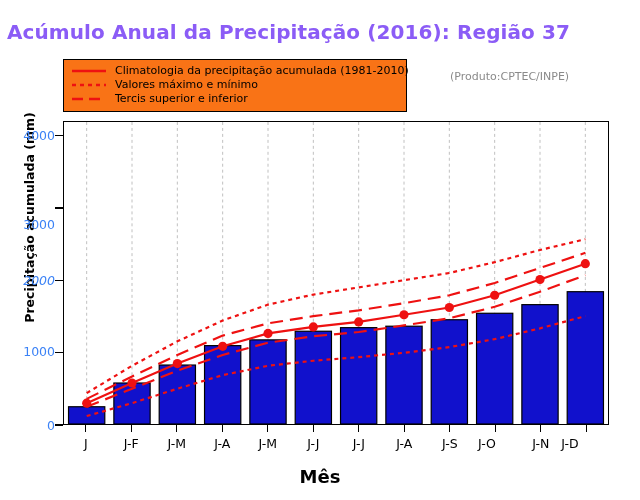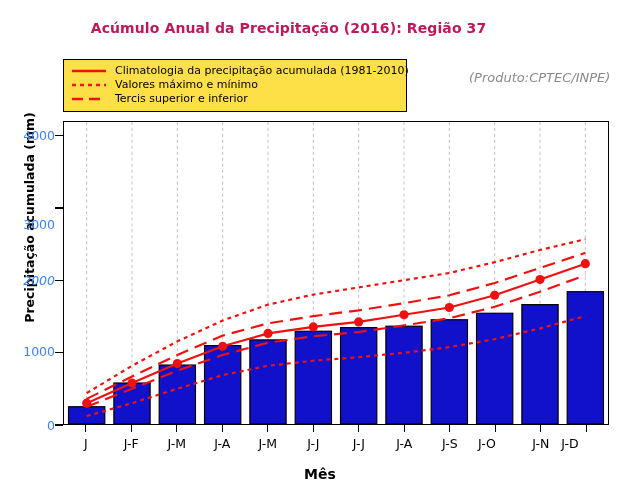--- a/index.html
+++ b/index.html
@@ -5,21 +5,21 @@
   html,body{margin:0;padding:0;}
   body{
     width:640px;height:500px;background:#ffffff;
     font-family:"DejaVu Sans","Liberation Sans",sans-serif;
     overflow:hidden;position:relative;
   }
   #root{position:absolute;left:0;top:0;width:640px;height:500px;}
 
   .title{
     position:absolute;left:0;top:20px;width:577px;text-align:center;
-    font-size:14px;font-weight:bold;color:#be185d;letter-spacing:0.1px;
+    font-size:20px;font-weight:bold;color:#8b5cf6;letter-spacing:0.1px;
   }
 
   
   .plot-frame{
     position:absolute;left:63px;top:121px;width:546px;height:304px;
     border:1.4px solid #000;box-sizing:border-box;background:#fff;
   }
   .gridlines,.svg-layer{position:absolute;left:0;top:0;width:100%;height:100%;}
 
   
@@ -35,37 +35,37 @@
   }
 
   
   .xtick-mark{position:absolute;top:425px;width:1.4px;height:7px;background:#000;}
   .xtick-label{
     position:absolute;top:436px;transform:translateX(-50%);
     font-size:12.5px;color:#000;white-space:nowrap;
   }
   .xlabel{
     position:absolute;left:0;top:466px;width:640px;text-align:center;
-    font-size:14px;font-weight:bold;color:#000;
+    font-size:18px;font-weight:bold;color:#000;
   }
 
   
   .legend{
     position:absolute;left:63px;top:59px;width:344px;
-    background:#fde047;border:1.2px solid #000;box-sizing:border-box;
+    background:#f97316;border:1.2px solid #000;box-sizing:border-box;
     padding:4px 18px 5px 6px;z-index:6;
   }
   .legend-row{display:flex;align-items:center;height:14px;}
   .legend-key{width:38px;height:12px;margin-right:7px;flex:0 0 38px;}
   .legend-text{font-size:11px;color:#000;white-space:nowrap;line-height:12px;}
 
   
   .stamp{
-    position:absolute;left:469px;top:70px;
-    font-size:13px;color:#8a8a8a;white-space:nowrap;z-index:5;font-style:italic;
+    position:absolute;left:450px;top:70px;
+    font-size:11px;color:#8a8a8a;white-space:nowrap;z-index:5;
   }
 </style>
 </head>
 <body>
 
 <div id="root">
 
   <div class="title">Acúmulo Anual da Precipitação (2016): Região 37</div>
 
   <div class="stamp">(Produto:CPTEC/INPE)</div>

